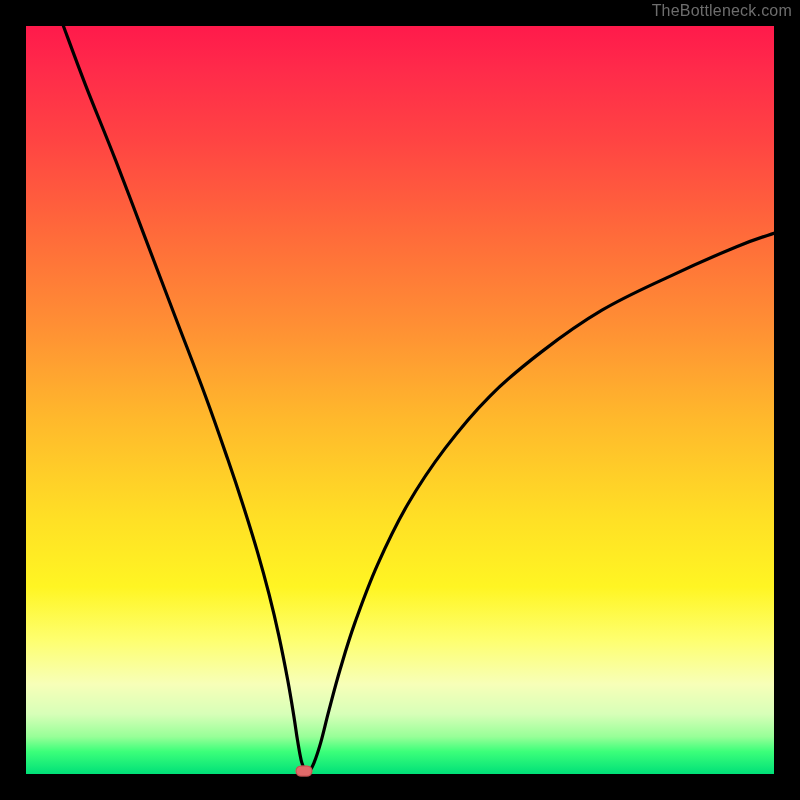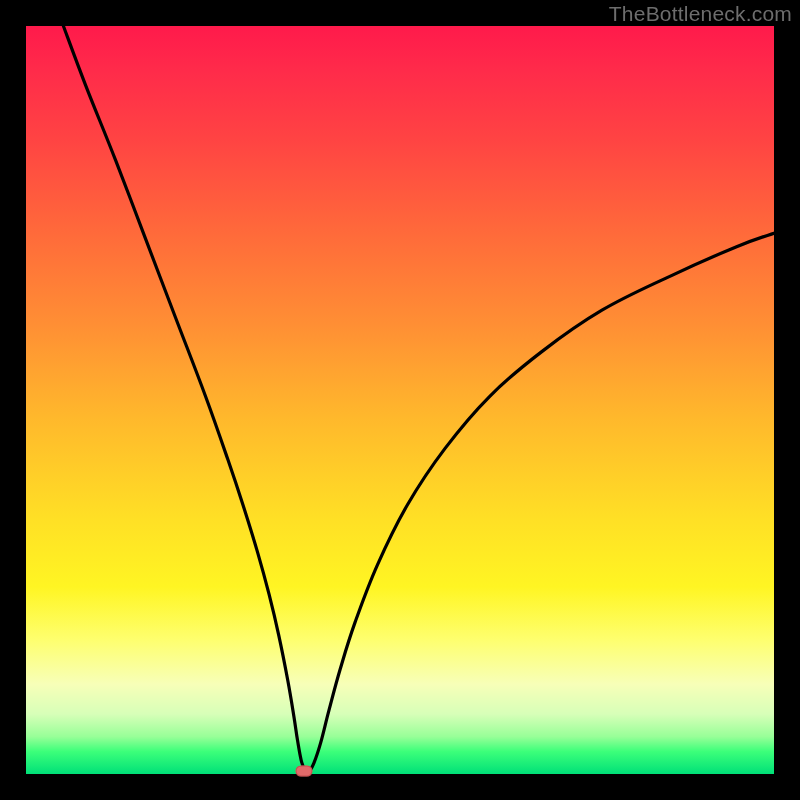--- a/index.html
+++ b/index.html
@@ -39,21 +39,21 @@
       #d7ffb8 92%,
       #98ff98 95%,
       #3cff7a 97%,
       #00e078 100%);
   }
   .watermark {
     position: absolute;
     top: 2px;
     right: 8px;
     color: #6d6d6d;
-    font-size: 21px;
+    font-size: 16px;
     font-weight: 500;
     letter-spacing: 0.2px;
     user-select: none;
   }
   svg.curve {
     position: absolute;
     left: 0;
     top: 0;
     width: 748px;
     height: 748px;

